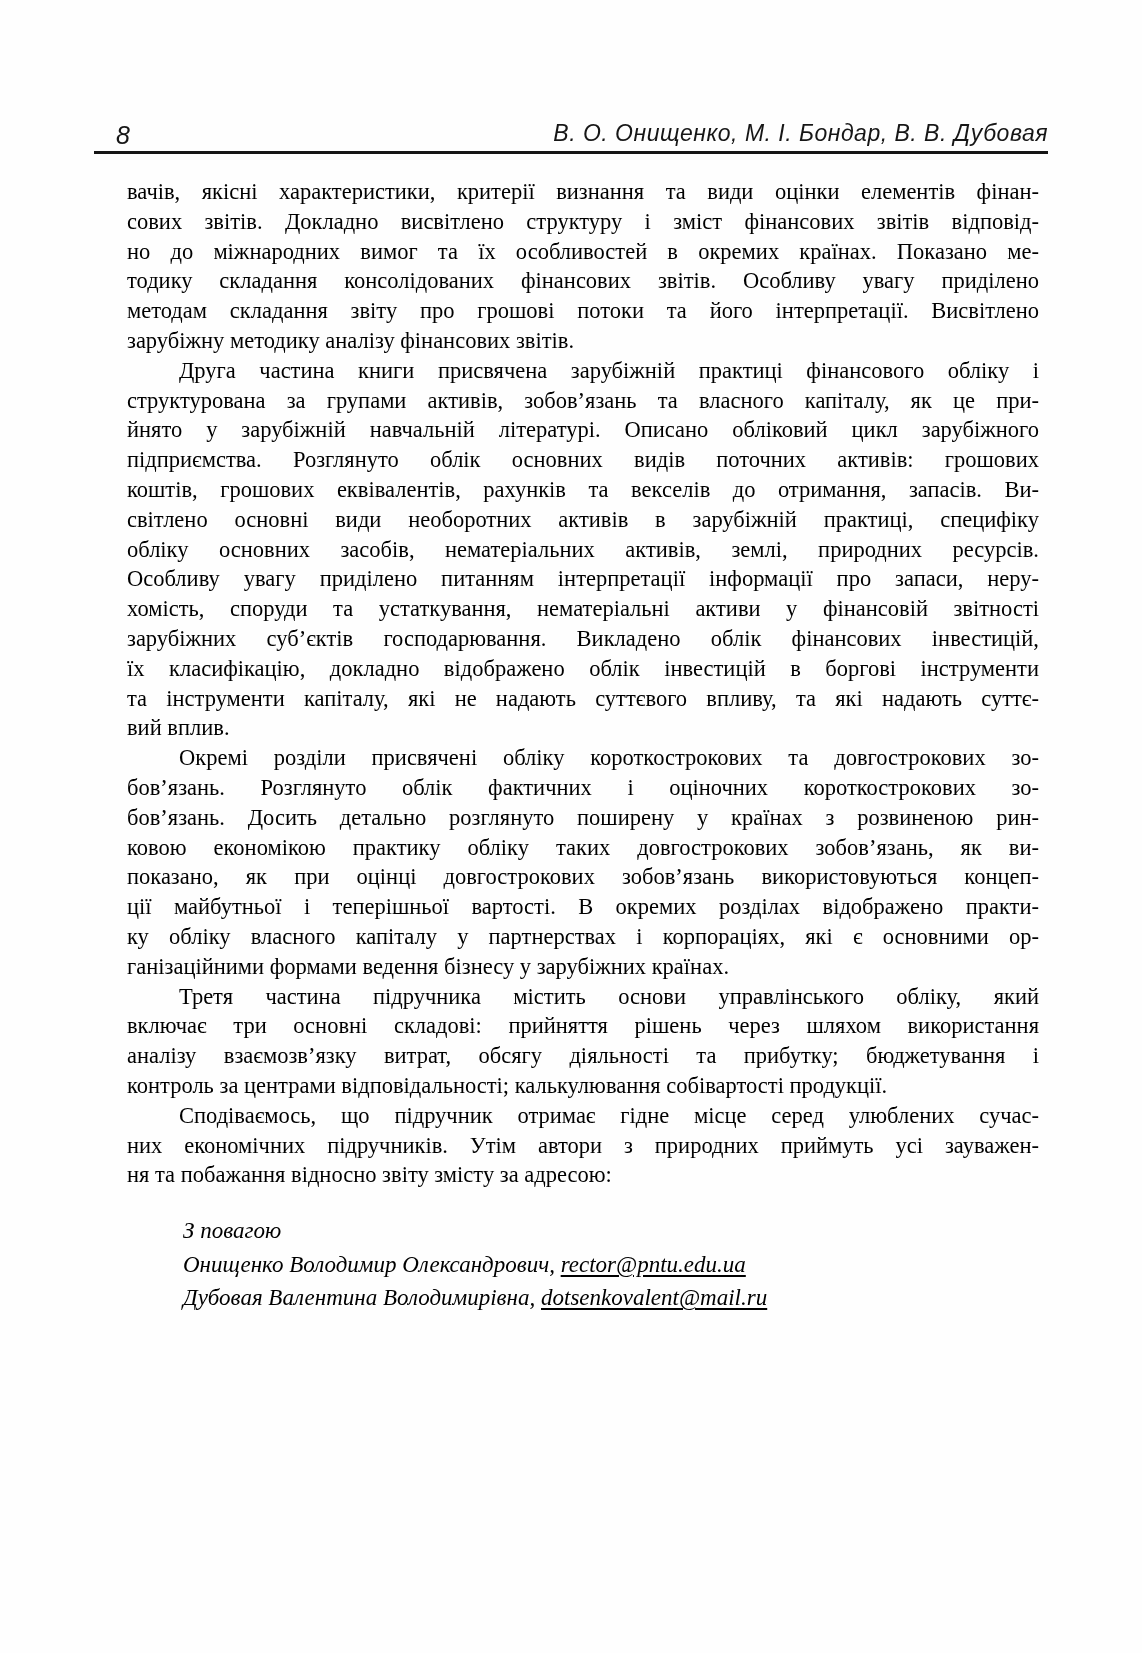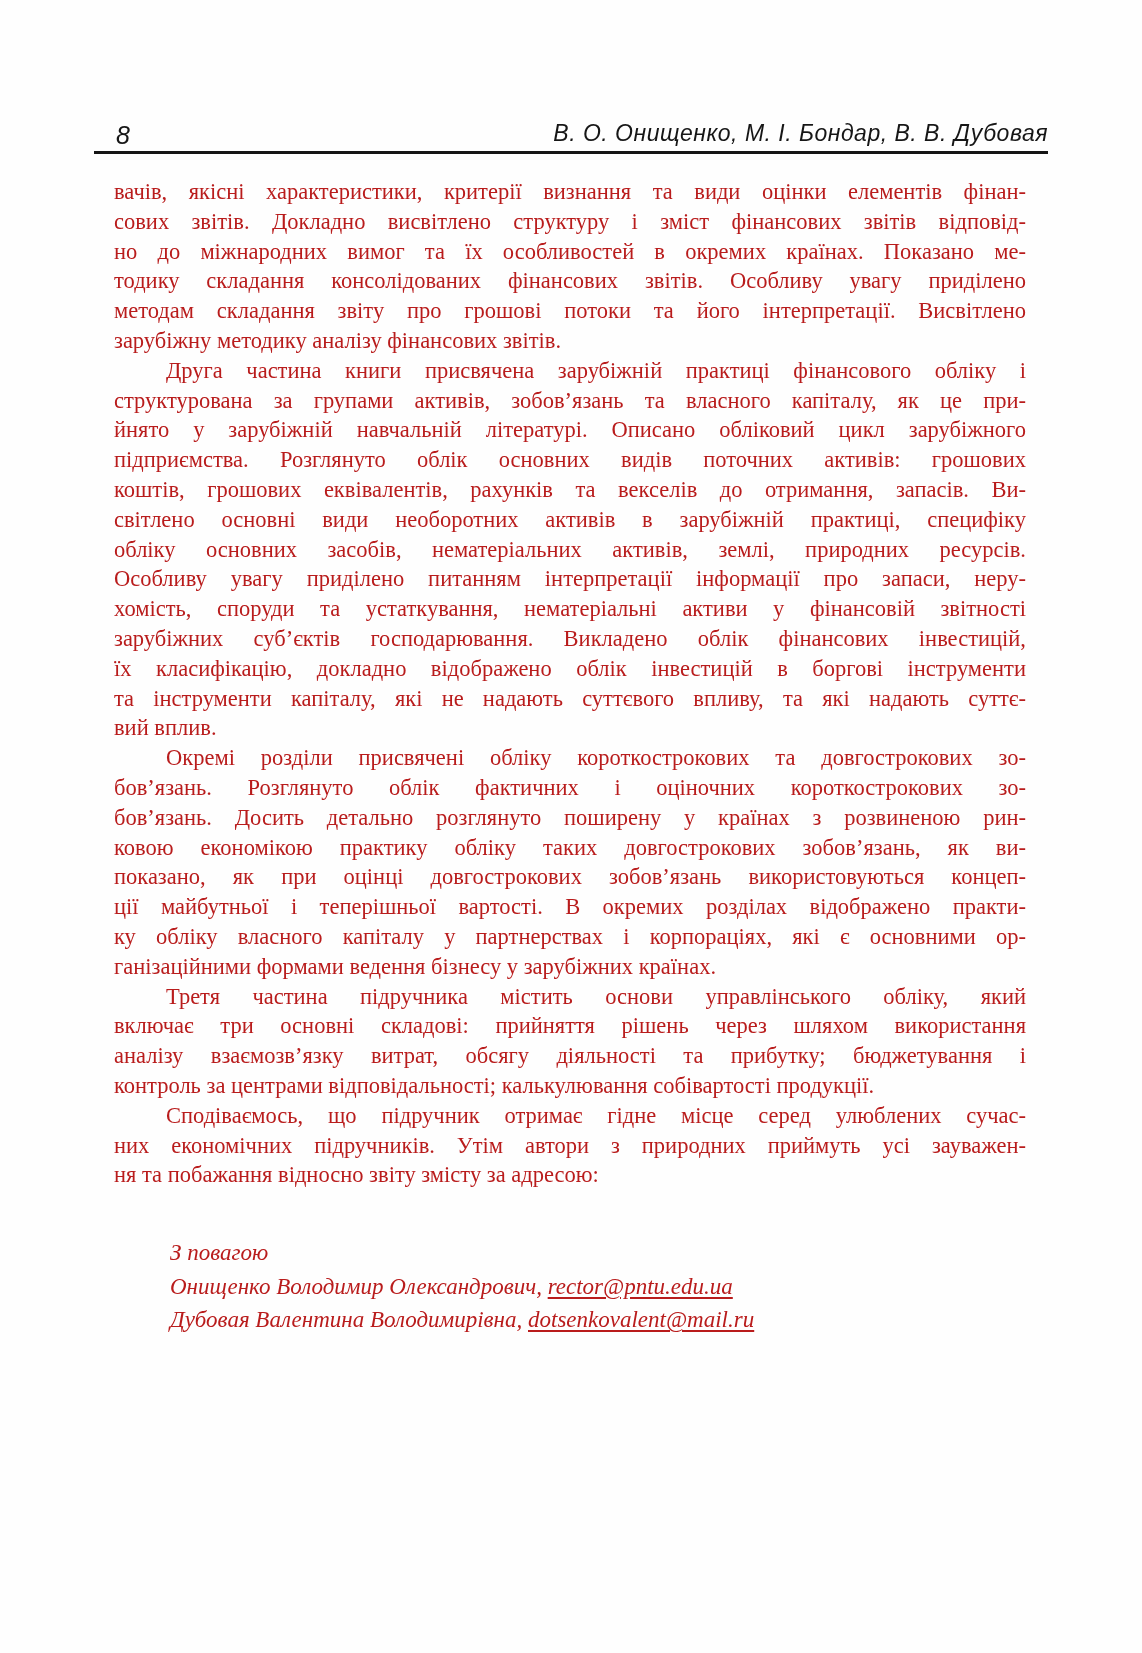--- a/index.html
+++ b/index.html
@@ -44,38 +44,38 @@
     top: 151px;
     left: 94px;
     width: 954px;
     height: 3px;
     background: #151515;
   }
   
   .body-text {
     position: absolute;
     top: 177px;
-    left: 114px;
+    left: 127px;
     width: 912px;
     font-family: "Liberation Serif", serif;
     font-size: 22.5px;
     line-height: 29.8px;
-    color: #b91c1c;
+    color: #000000;
   }
   .para { margin: 0; }
   .line {
     text-align: justify;
     text-align-last: justify;
     white-space: normal;
   }
   .line.last { text-align-last: left; }
   .line.indent { text-indent: 52px; }
   
   .signature {
-    margin-top: 46px;
+    margin-top: 24px;
     margin-left: 56px;
     font-style: italic;
     font-size: 23px;
     line-height: 33.5px;
   }
   .sig-line { white-space: nowrap; }
   .email {
     text-decoration: underline;
     text-underline-offset: 3px;
     color: inherit;

